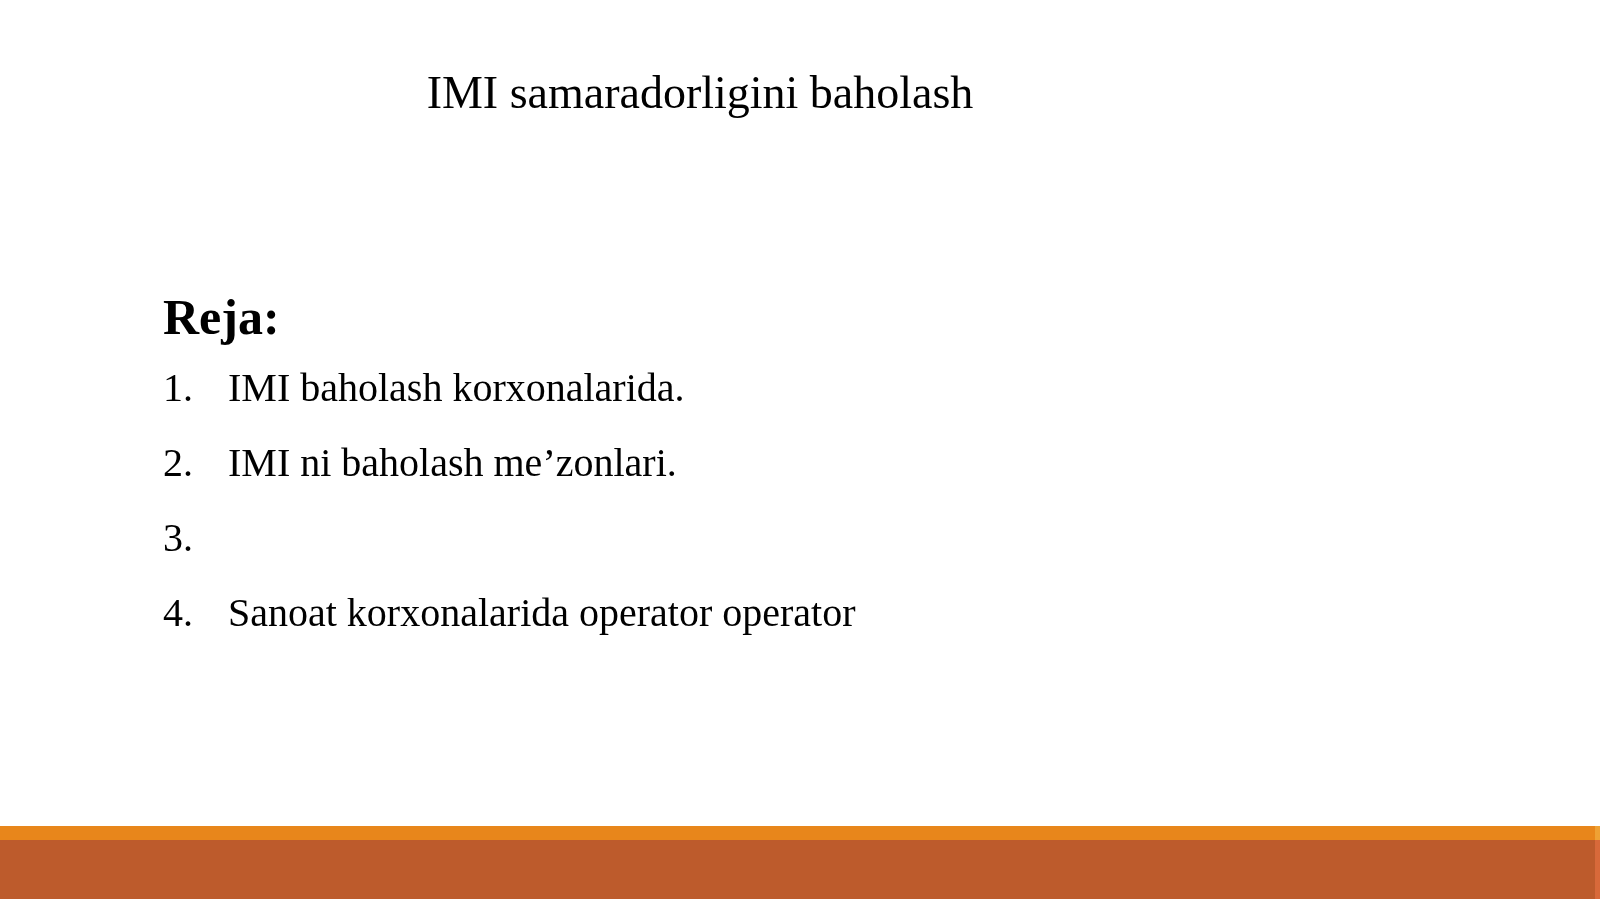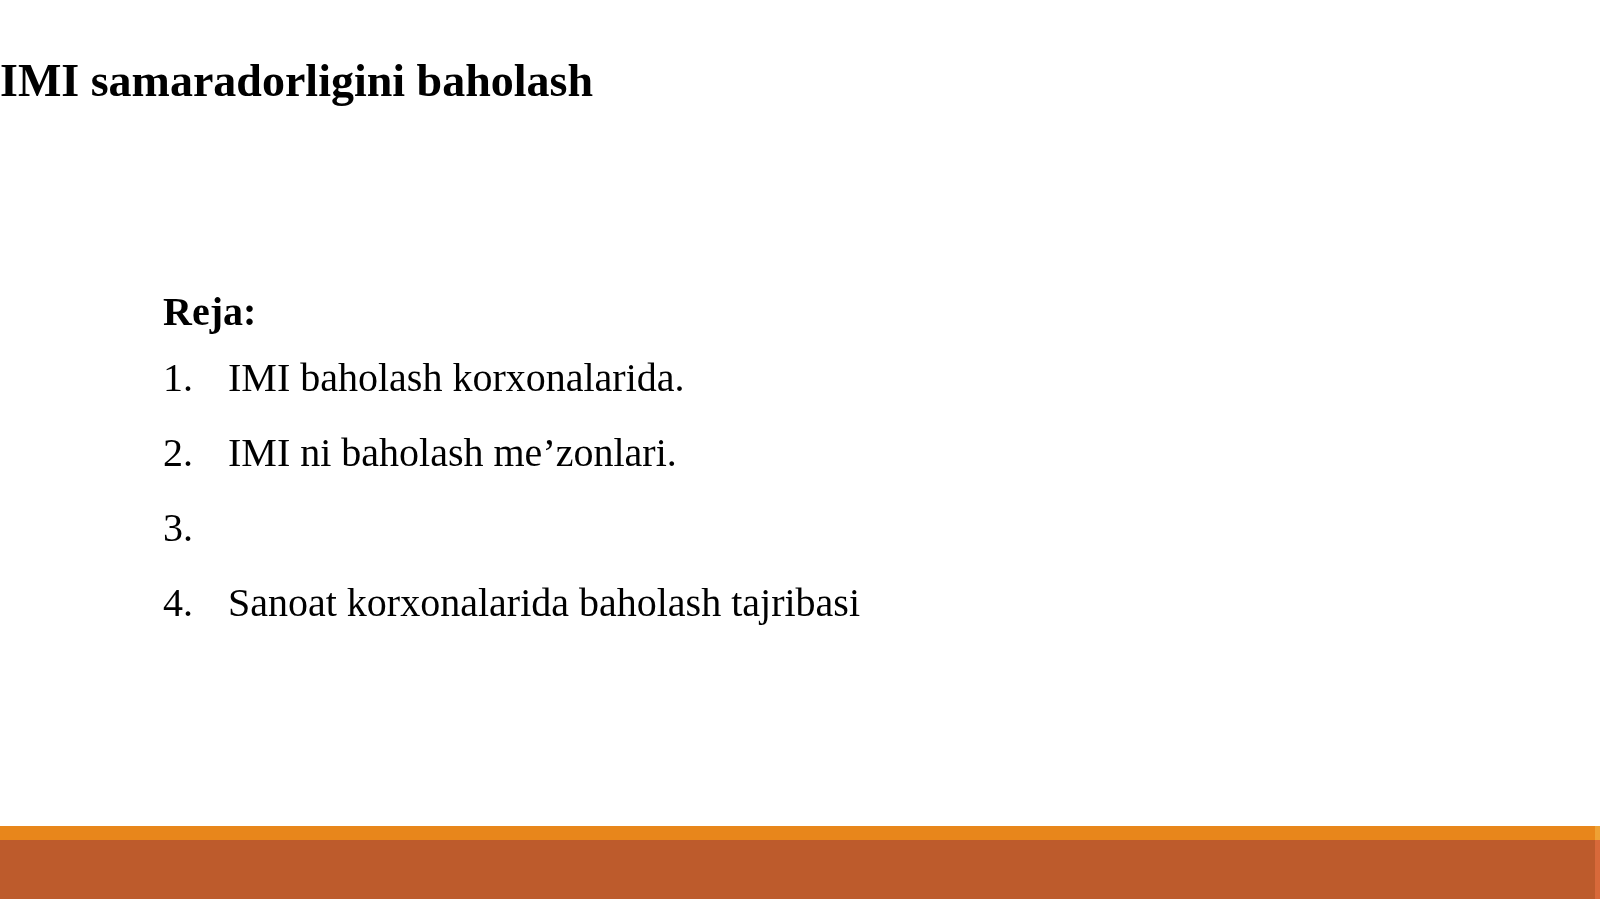--- a/index.html
+++ b/index.html
@@ -17,41 +17,41 @@
   .slide {
     position: relative;
     width: 1600px;
     height: 899px;
     background: #ffffff;
     box-sizing: border-box;
   }
   .slide-title {
     position: absolute;
     left: 0;
-    top: 56px;
+    top: 68px;
     width: 1400px;
-    text-align: left;
+    text-align: center;
     font-family: "Liberation Serif", serif;
-    font-weight: bold;
+    font-weight: normal;
     font-size: 46px;
     line-height: 1.1;
     color: #000000;
     letter-spacing: 0px;
     white-space: nowrap;
   }
   .body-block {
     position: absolute;
     left: 163px;
     top: 292px;
     width: 1200px;
   }
   .reja-label {
     font-family: "Liberation Serif", serif;
     font-weight: bold;
-    font-size: 40px;
+    font-size: 50px;
     line-height: 1.0;
     color: #000000;
     margin: 0 0 26px 0;
   }
   .agenda-list {
     list-style: none;
     margin: 0;
     padding: 0;
   }
   .agenda-item {
@@ -136,21 +136,21 @@
       </li>
       <li class="agenda-item">
         <span class="agenda-number">2.</span>
         <span class="agenda-text">IMI ni baholash me’zonlari.</span>
       </li>
       <li class="agenda-item">
         <span class="agenda-number">3.</span>
       </li>
       <li class="agenda-item">
         <span class="agenda-number">4.</span>
-        <span class="agenda-text">Sanoat korxonalarida baholash tajribasi</span>
+        <span class="agenda-text">Sanoat korxonalarida operator operator</span>
       </li>
     </ol>
 
   </div>
 
   <div class="footer-bar">
     <div class="footer-stripe"></div>
     <div class="footer-band"></div>
     <div class="footer-stripe-edge-right"></div>
     <div class="footer-band-edge-right"></div>

